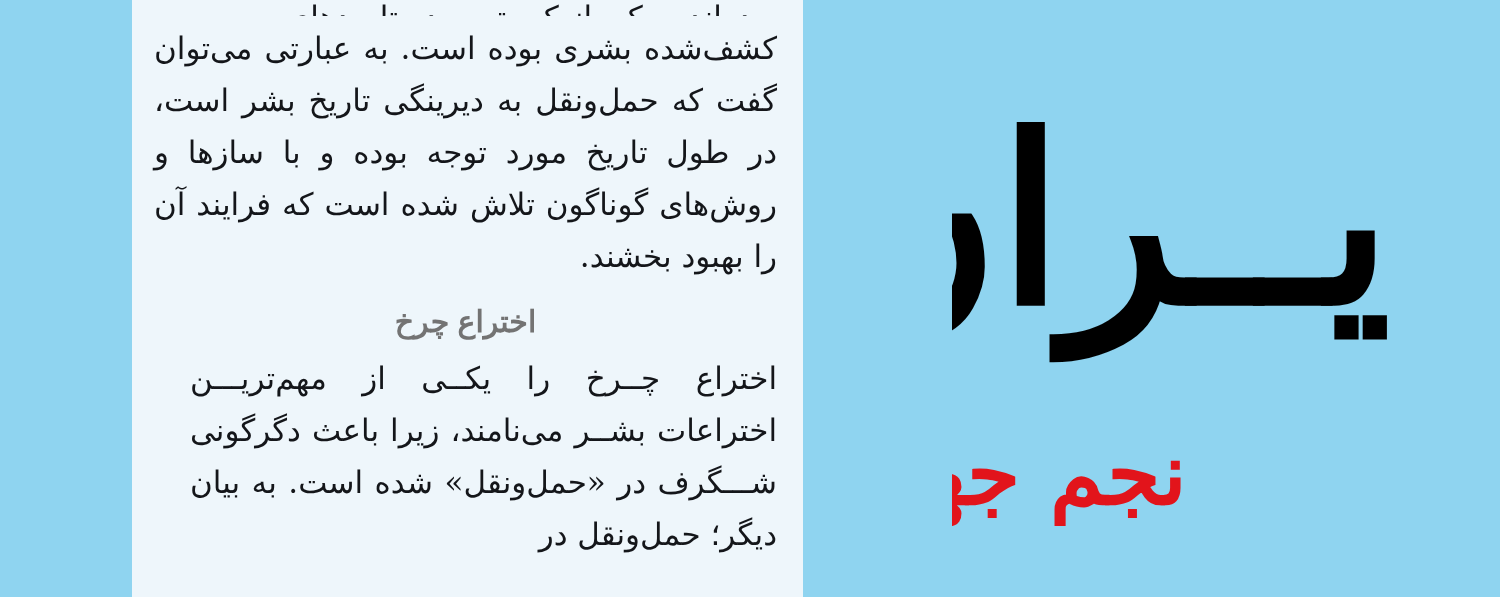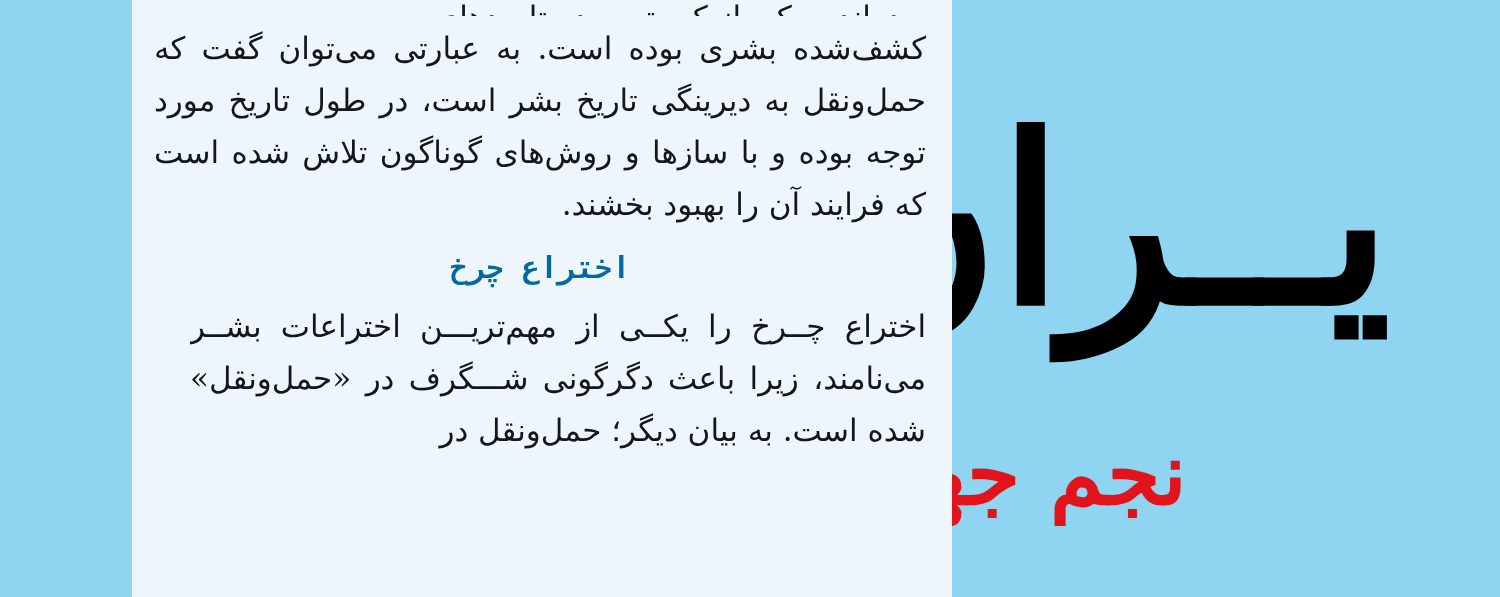--- a/index.html
+++ b/index.html
@@ -32,21 +32,21 @@
     width: 548px;
     height: 597px;
     background: #8fd4f0;
   }
 
   
   .text-column {
     position: absolute;
     left: 132px;
     top: 0;
-    width: 820px;
+    width: 671px;
     height: 597px;
     background: #eef6fb;
     box-sizing: border-box;
     padding: 0 26px 16px 22px;
     overflow: hidden;
   }
 
   .body-paragraph,
   .body-paragraph-2,
   .body-paragraph-3 {
@@ -56,22 +56,22 @@
     font-family: "DejaVu Serif", serif;
     font-size: 31px;
     line-height: 52px;
     margin: 0;
     letter-spacing: 0px;
   }
 
   .section-heading {
     direction: rtl;
     text-align: center;
-    color: #0369a1;
-    font-family: Liberation Mono, monospace;
+    color: #737373;
+    font-family: Liberation Sans, sans-serif;
     font-weight: bold;
     font-size: 30px;
     line-height: 56px;
     margin: 12px 0 2px 0;
   }
 
   .last-line-partial {
     overflow: hidden;
     margin-left: 36px;
   }

